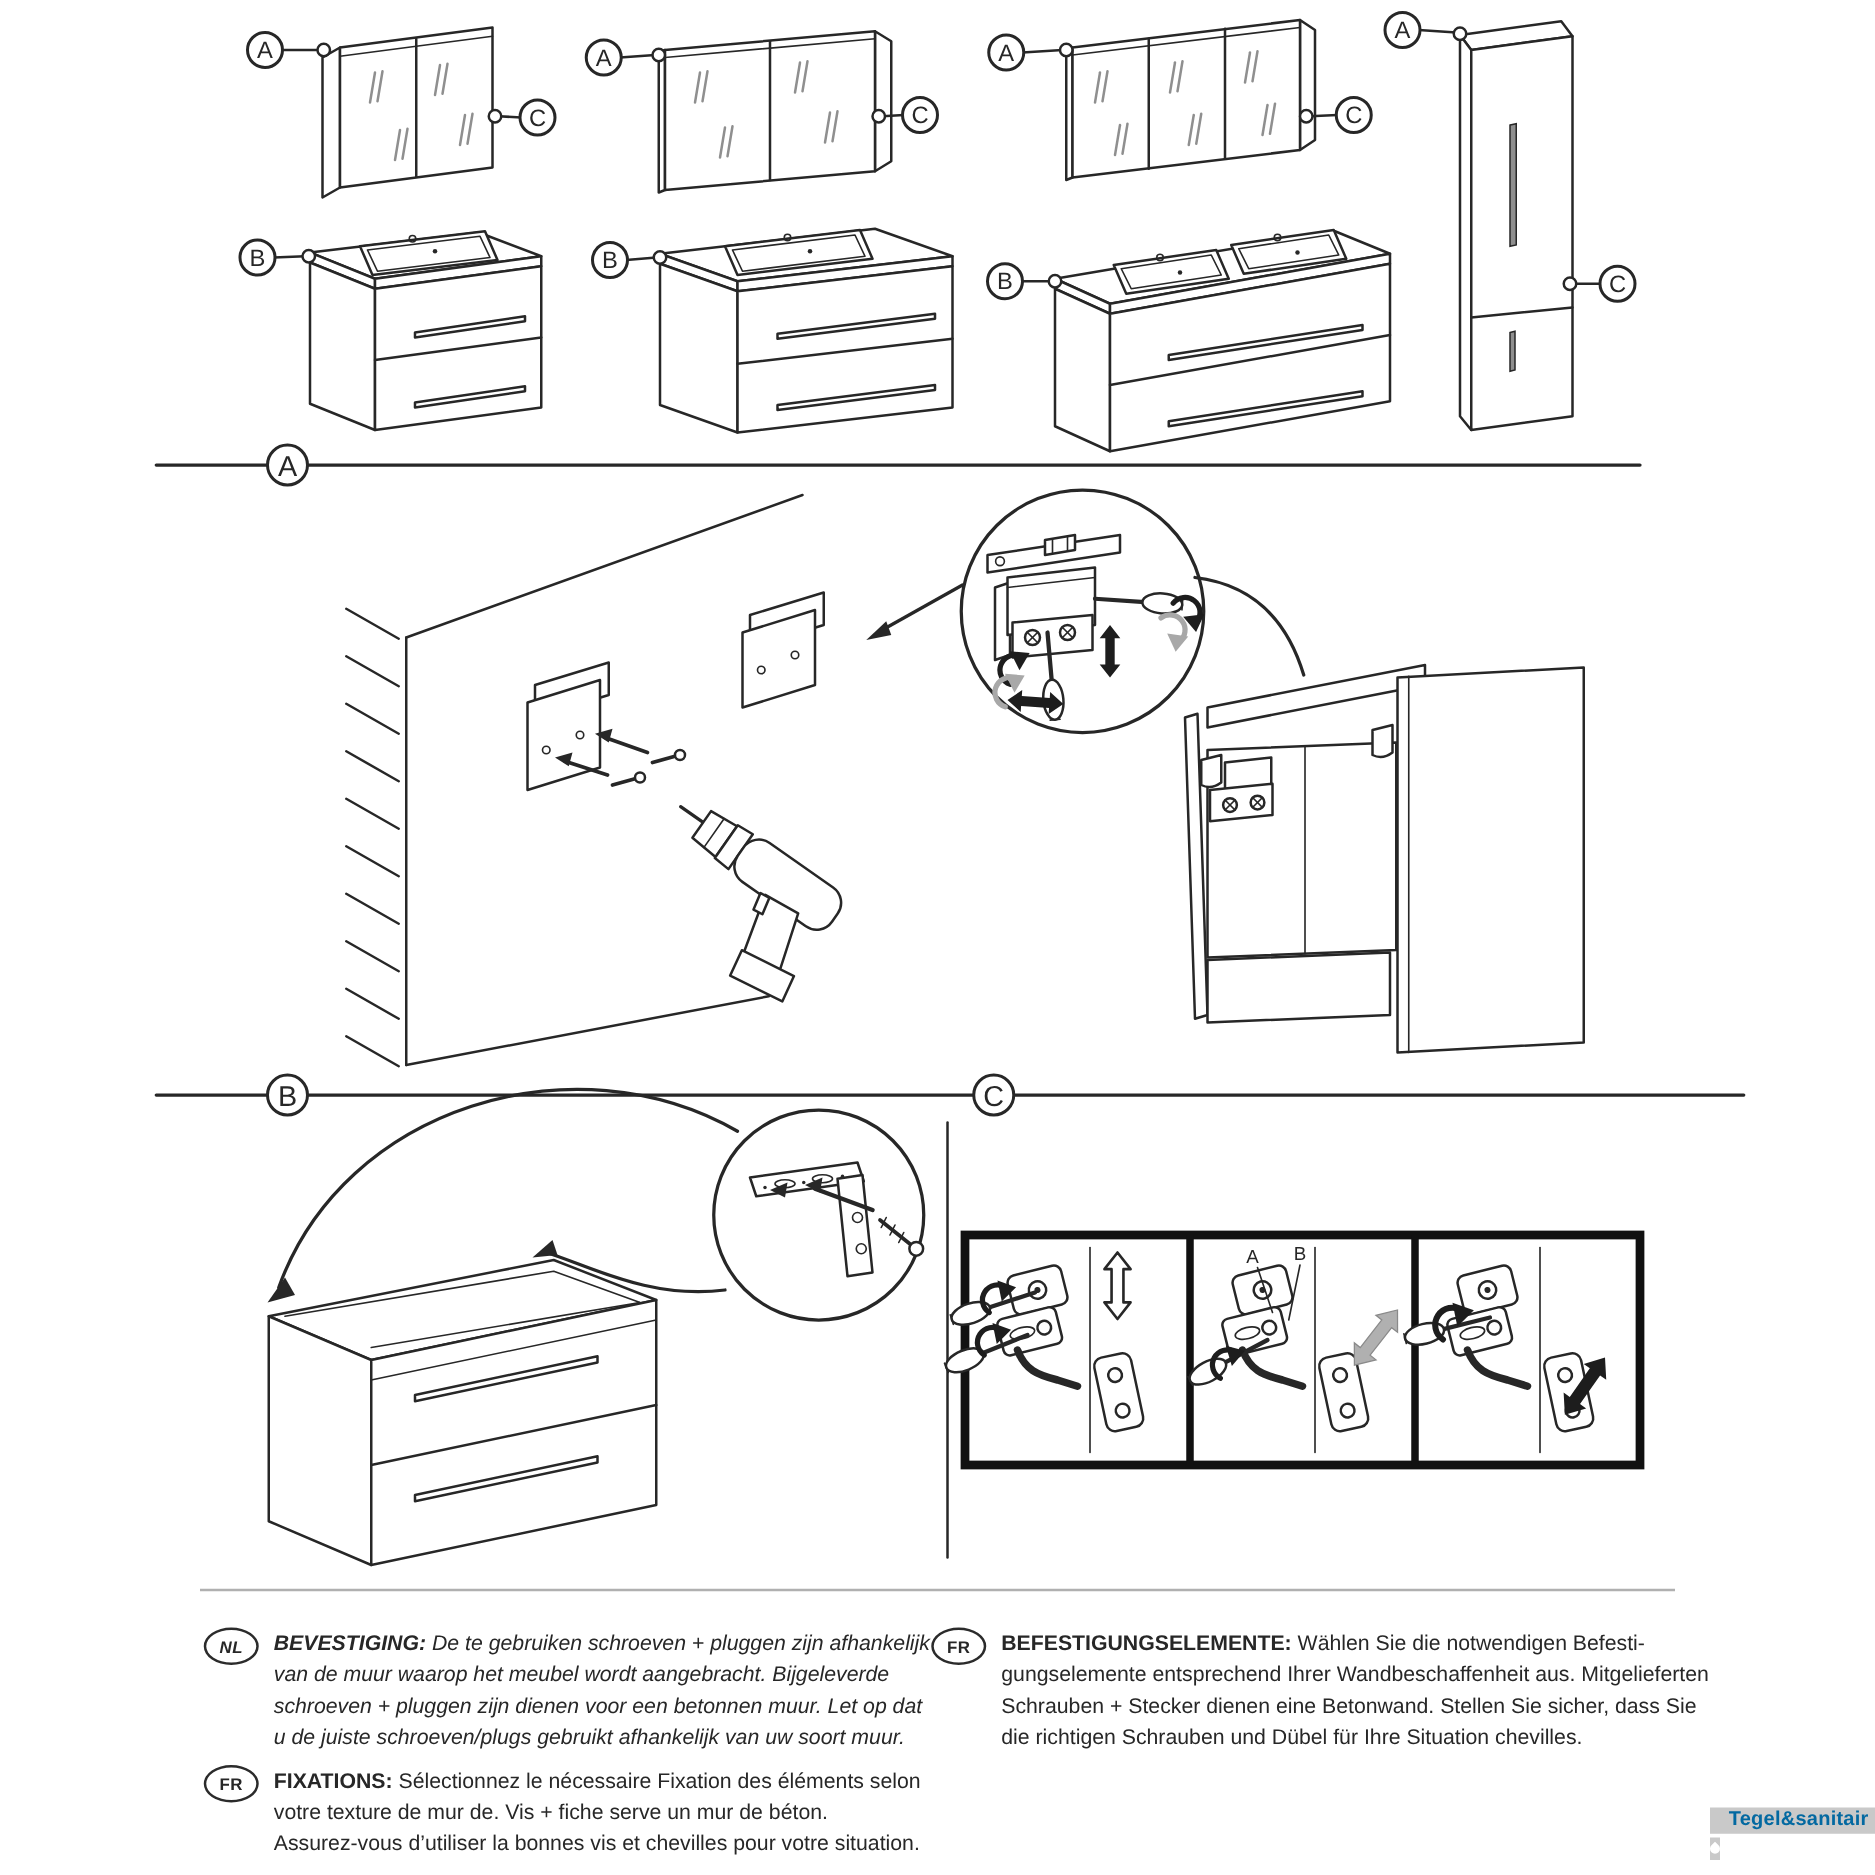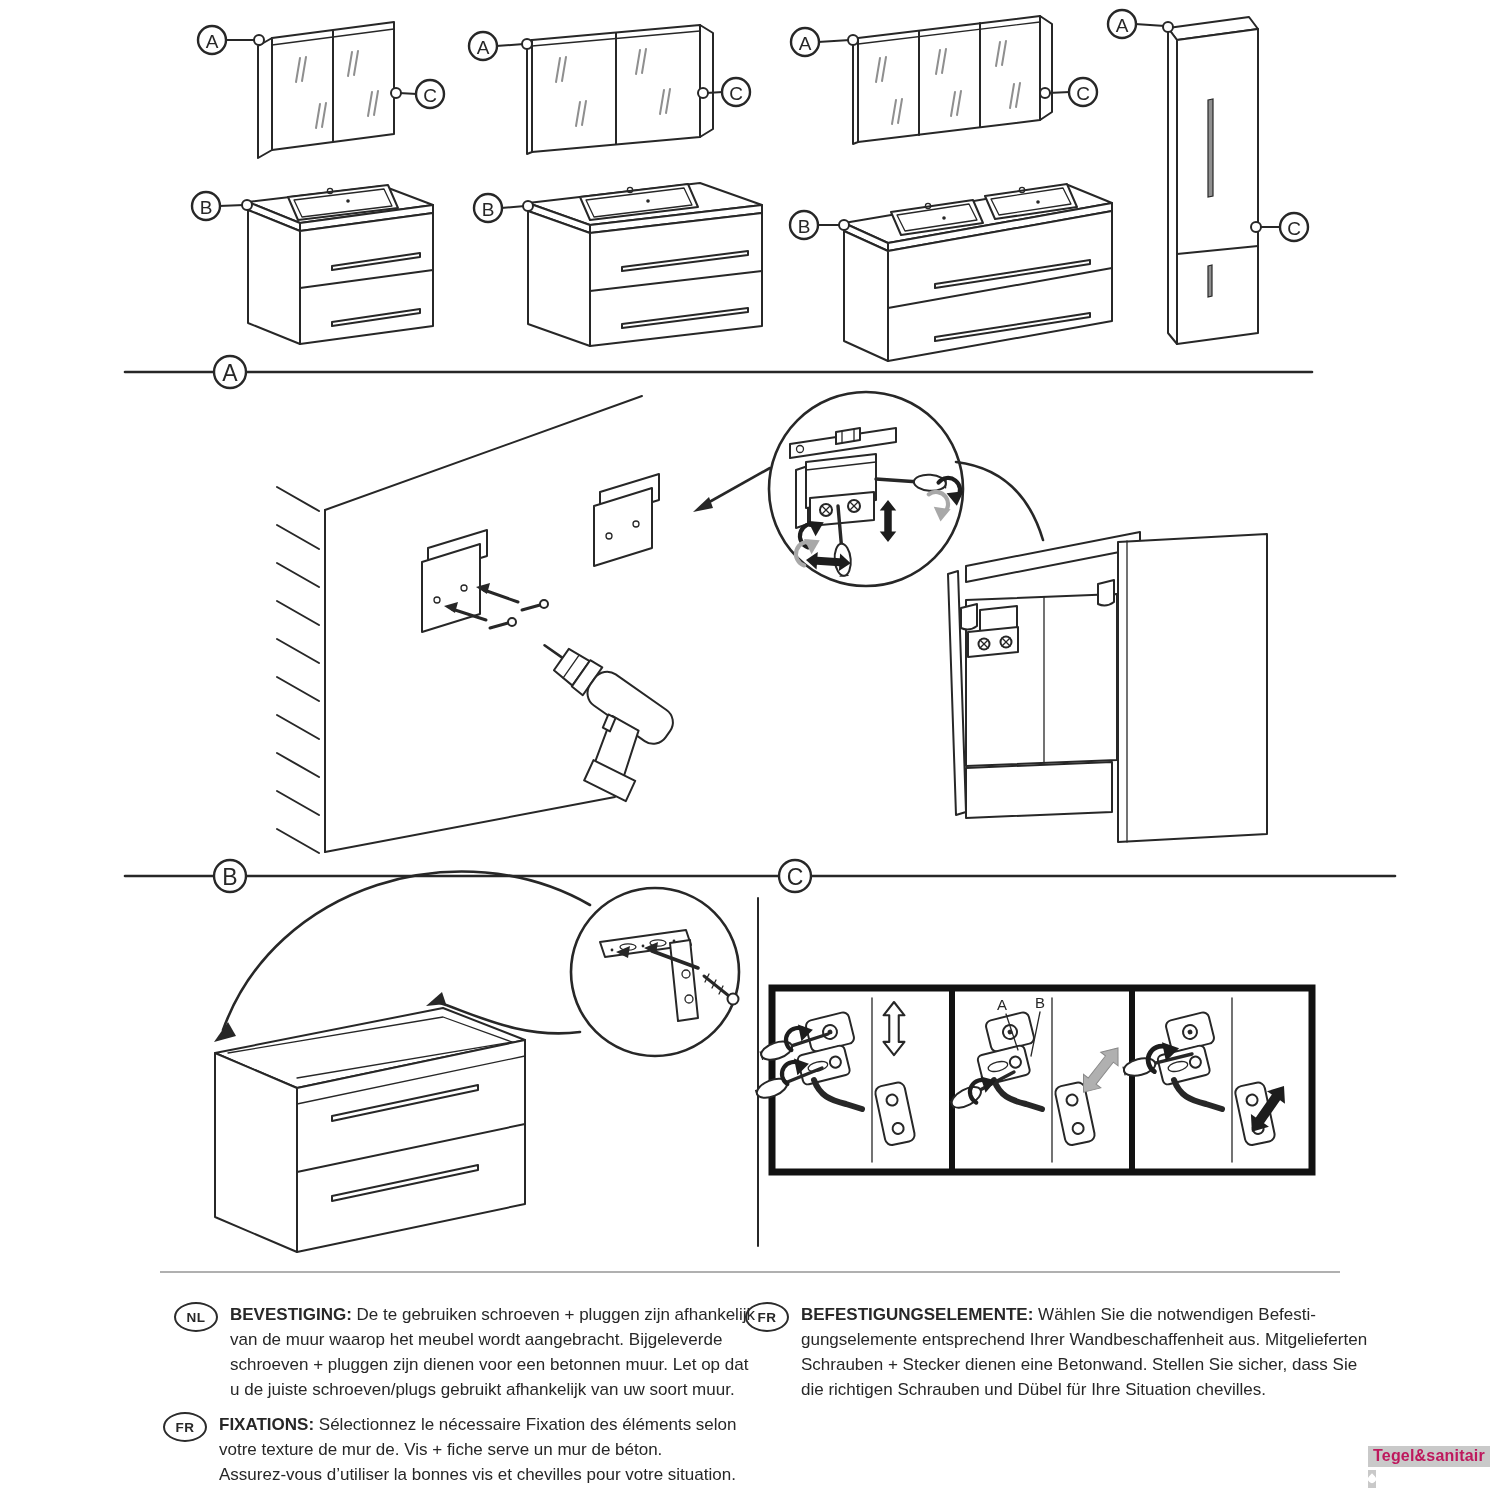--- a/index.html
+++ b/index.html
@@ -24,22 +24,22 @@
 
   .footer-note{position:absolute;display:flex;align-items:flex-start;}
   .lang-oval{flex:0 0 auto;width:40px;height:26px;border:2px solid #2b2b2b;border-radius:50%;
              display:flex;align-items:center;justify-content:center;
              font-size:13.5px;font-weight:bold;letter-spacing:.5px;}
   .note-text{margin:0 0 0 12px;font-size:17px;line-height:25px;width:585px;}
   .note-text .t{font-weight:bold;}
   .note-text .b{white-space:pre-line;}
 
   .logo{position:absolute;left:1368px;top:1446px;width:132px;}
-  .logo .row1{background:#c9c9c9;color:#be185d;font-weight:bold;font-size:16px;
-              padding:1px 5px 2px 5px;letter-spacing:.2px;display:inline-block;}
+  .logo .row1{background:#c9c9c9;color:#0369a1;font-weight:bold;font-size:16px;
+              padding:1px 5px 2px 15px;letter-spacing:.2px;display:inline-block;}
   .logo .row2{margin-top:3px;display:flex;align-items:flex-start;gap:47px;}
   .logo .sq{width:18px;height:18px;background:#c9c9c9;margin-right:4px;
             display:flex;align-items:center;justify-content:center;}
   .logo .drop{width:8px;height:8px;background:#fff;border-radius:0 50% 50% 50%;transform:rotate(45deg);}
   .logo .depot{color:#c9c9c9;font-size:18px;letter-spacing:1.5px;margin-left:2px;}
 </style>
 </head>
 <body>
 
 <div class="page">
@@ -462,21 +462,21 @@
       <use href="#hinge"></use>
       <use href="#sd" transform="translate(60,66) rotate(-14)"></use>
       <use href="#rot" transform="translate(30,72) rotate(-15) scale(1.15)"></use>
       <use href="#varrow" class="black-arrow" transform="translate(152,98) rotate(35)"></use>
     </g>
   </g>
 
   <line x1="160" y1="1272" x2="1340" y2="1272" stroke="#b0b0b0" stroke-width="2"></line>
 </svg>
 
-<div class="footer-note" style="left:174px;top:1302px;">
+<div class="footer-note" style="left:163px;top:1302px;font-style:italic;">
   <div class="lang-oval">NL</div>
   <p class="note-text"><span class="t">BEVESTIGING:</span> <span class="b">De te gebruiken schroeven + pluggen zijn afhankelijk
 van de muur waarop het meubel wordt aangebracht. Bijgeleverde
 schroeven + pluggen zijn dienen voor een betonnen muur. Let op dat
 u de juiste schroeven/plugs gebruikt afhankelijk van uw soort muur.</span></p>
 </div>
 
 <div class="footer-note" style="left:163px;top:1412px;">
   <div class="lang-oval">FR</div>
   <p class="note-text"><span class="t">FIXATIONS:</span> <span class="b">Sélectionnez le nécessaire Fixation des éléments selon

